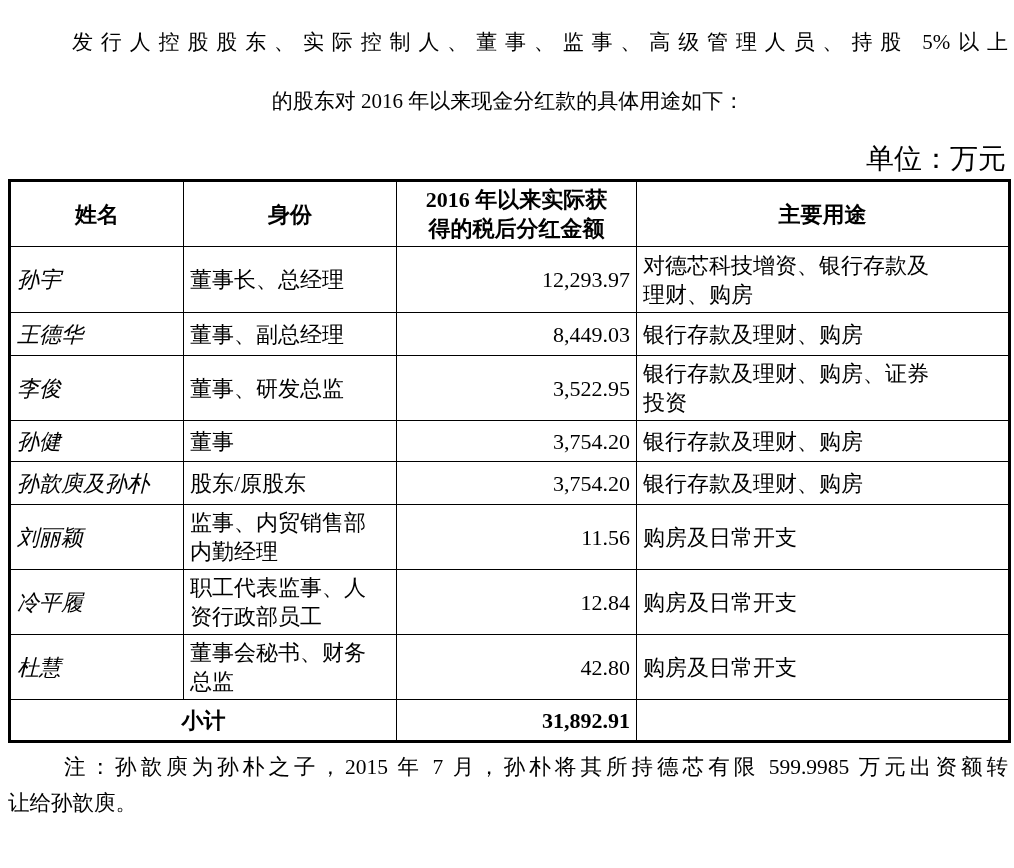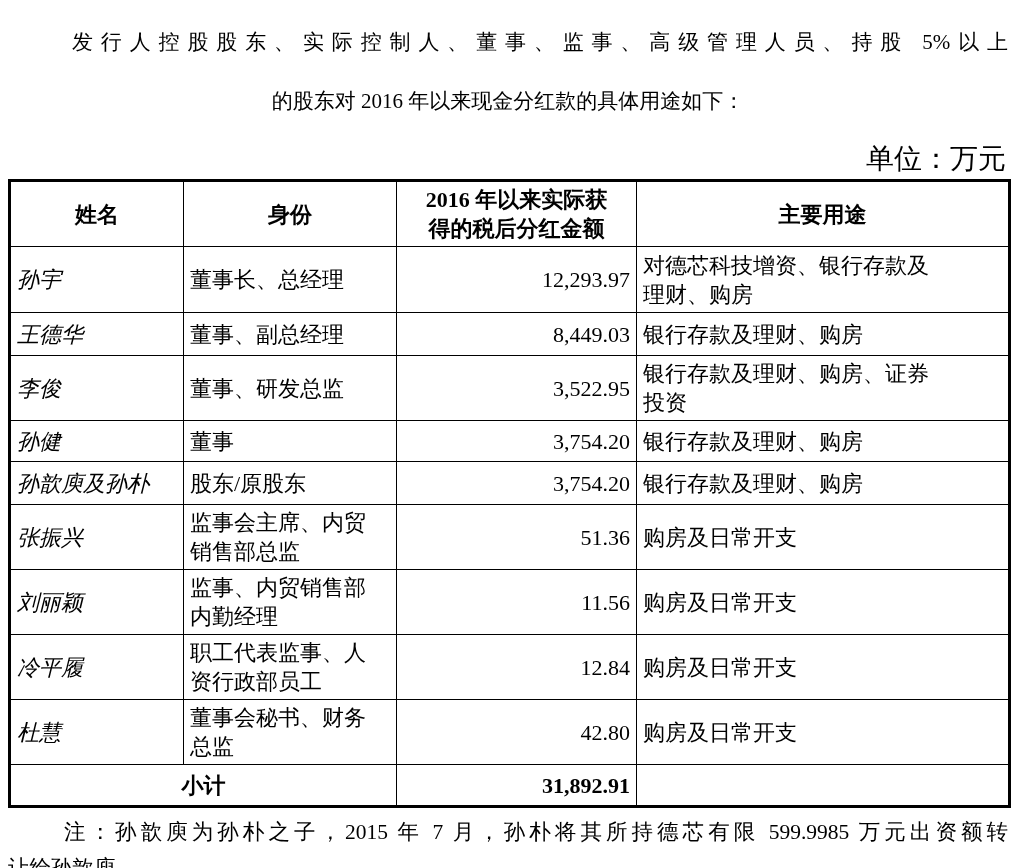--- a/index.html
+++ b/index.html
@@ -124,27 +124,20 @@
       <td class="c-amt">3,754.20</td>
       <td class="c-use">银行存款及理财、购房</td>
     </tr>
     <tr style="height:43px">
       <td class="c-name">孙歆庾及孙朴</td>
       <td class="c-role">股东/原股东</td>
       <td class="c-amt">3,754.20</td>
       <td class="c-use">银行存款及理财、购房</td>
     </tr>
     <tr style="height:65px">
-      <td class="c-name">张振兴</td>
-      <td class="c-role">监事会主席、内贸
-销售部总监</td>
-      <td class="c-amt">51.36</td>
-      <td class="c-use">购房及日常开支</td>
-    </tr>
-    <tr style="height:65px">
       <td class="c-name">刘丽颖</td>
       <td class="c-role">监事、内贸销售部
 内勤经理</td>
       <td class="c-amt">11.56</td>
       <td class="c-use">购房及日常开支</td>
     </tr>
     <tr style="height:65px">
       <td class="c-name">冷平履</td>
       <td class="c-role">职工代表监事、人
 资行政部员工</td>

